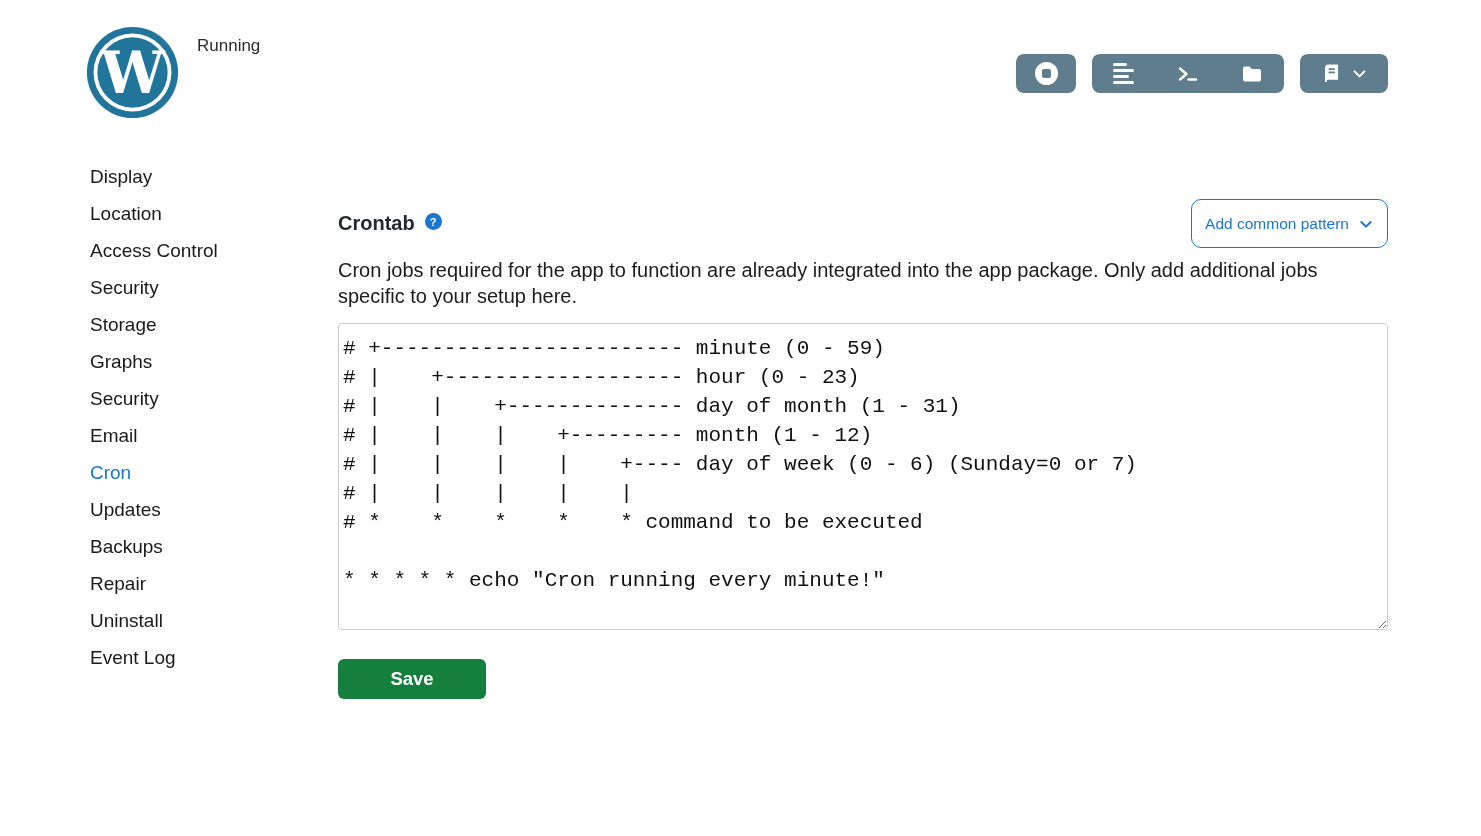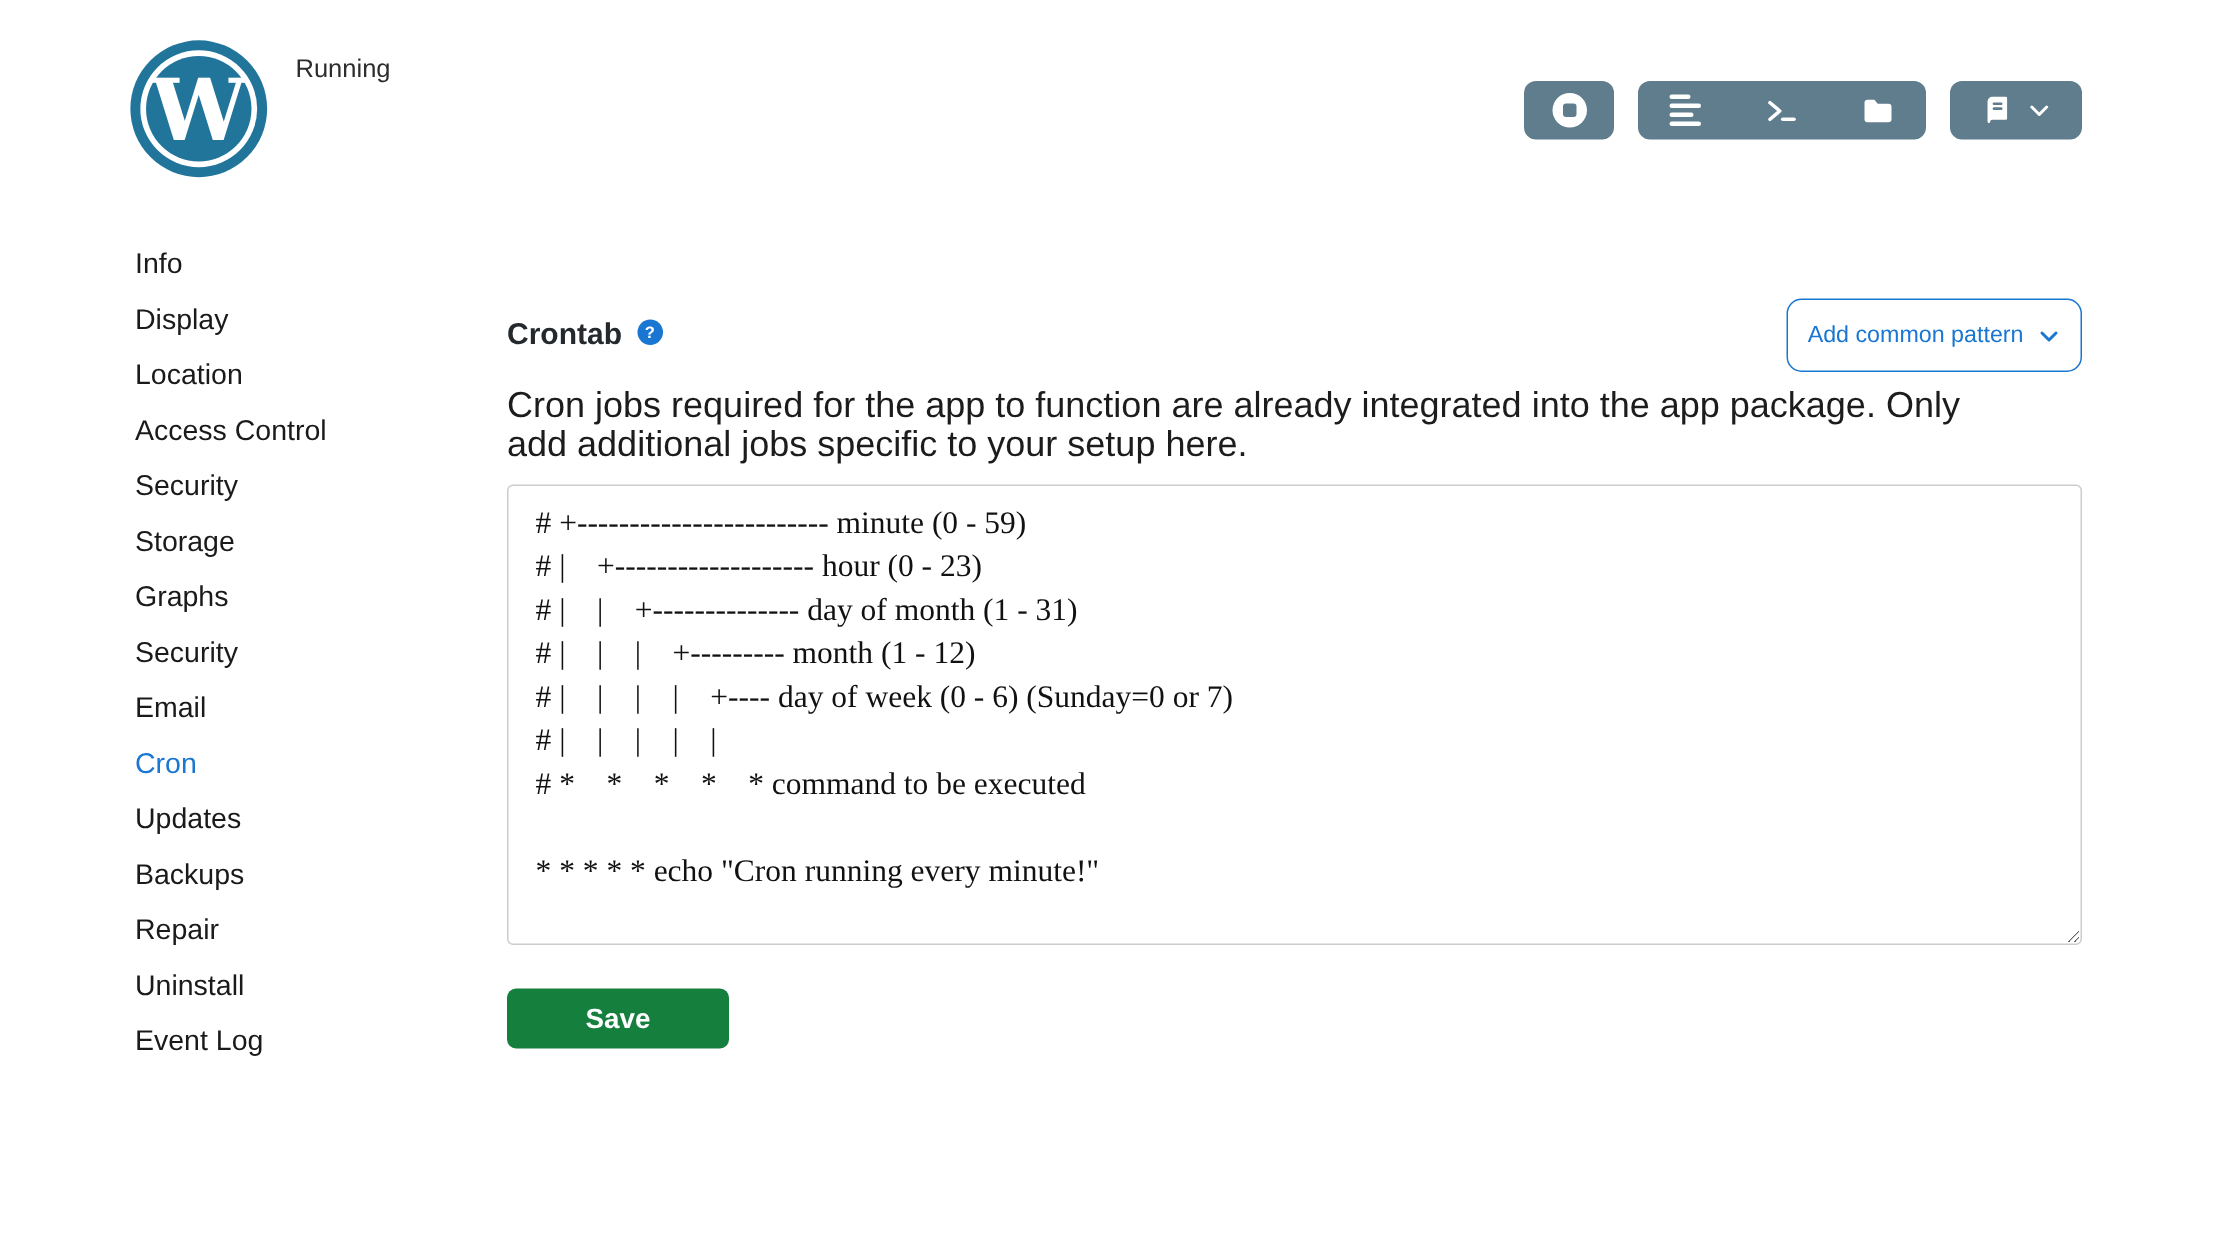--- a/index.html
+++ b/index.html
@@ -46,25 +46,25 @@
   .main-head { display: flex; justify-content: space-between; align-items: center; margin-top: 41px; }
   .head-left { display: flex; align-items: flex-start; gap: 10px; }
   .section-title { font-size: 20px; font-weight: 700; color: #24292e; }
   .help-icon { width: 17px; height: 17px; border-radius: 50%; background: #1976d2; color: #fff;
                font-size: 11px; font-weight: 700; display: flex; align-items: center; justify-content: center;
                margin-top: 1px; cursor: pointer; }
   .add-pattern-btn { display: flex; align-items: center; gap: 9px; background: #fff; border: 1.5px solid #1976d2;
                      color: #1976d2; border-radius: 10px; height: 49px; padding: 0 13px; font-size: 15.5px;
                      font-family: inherit; cursor: pointer; }
 
-  .description { font-size: 24px; line-height: 25.5px; color: #1c1c1c; margin-top: 10px; max-width: 1000px; }
+  .description { font-size: 20px; line-height: 25.5px; color: #1c1c1c; margin-top: 10px; max-width: 1000px; }
 
   .crontab-area { display: block; width: 1050px; height: 307px; margin-top: 14px; resize: both;
-                  border: 1px solid #cccccc; border-radius: 4px; padding: 10px 18px;
-                  font-family: Liberation Serif, serif;
+                  border: 1px solid #cccccc; border-radius: 4px; padding: 10px 4px;
+                  font-family: Liberation Mono, monospace;
                   font-size: 21px; line-height: 29px; color: #111; white-space: pre; overflow: auto; }
 
   .save-btn { margin-top: 29px; width: 148px; height: 40px; background: #15803d; color: #fff; border: none;
               border-radius: 6px; font-size: 18.5px; font-family: inherit; cursor: pointer; font-weight: bold; }
 </style>
 </head>
 <body>
 
 <div class="page">
 
@@ -121,21 +121,20 @@
         <svg width="17" height="17" viewBox="0 0 24 24" fill="none" stroke="#ffffff" stroke-width="2.8" stroke-linecap="round" stroke-linejoin="round">
           <polyline points="5 9 12 16 19 9"></polyline>
         </svg>
       </button>
     </div>
   </div>
 
   <div class="content">
 
     <nav class="sidebar">
-      <div class="side-item">Info</div>
       <div class="side-item">Display</div>
       <div class="side-item">Location</div>
       <div class="side-item">Access Control</div>
       <div class="side-item">Security</div>
       <div class="side-item">Storage</div>
       <div class="side-item">Graphs</div>
       <div class="side-item">Security</div>
       <div class="side-item">Email</div>
       <div class="side-item active">Cron</div>
       <div class="side-item">Updates</div>

